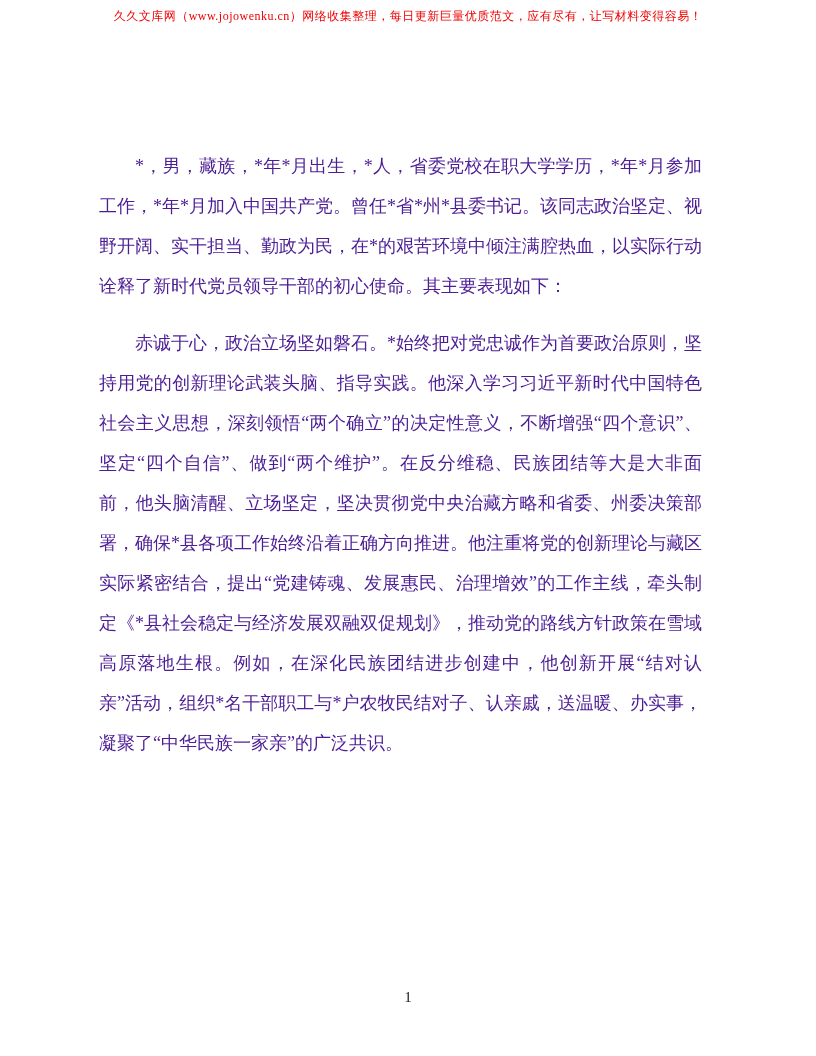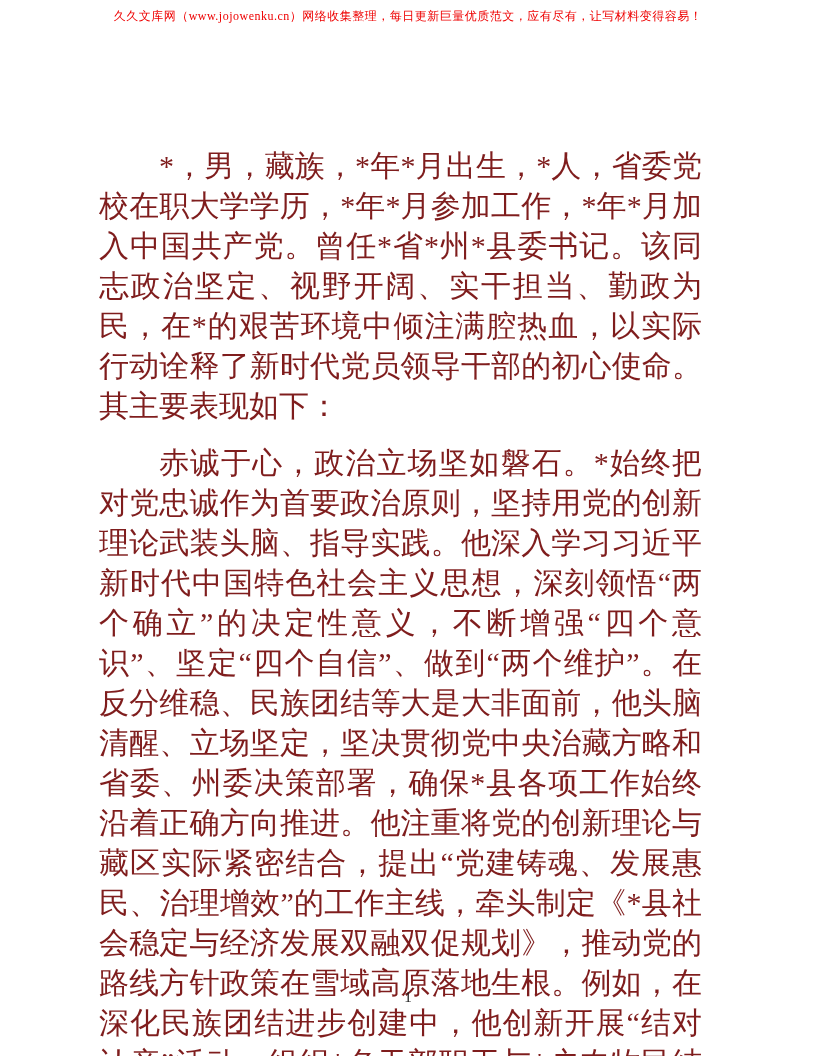--- a/index.html
+++ b/index.html
@@ -37,25 +37,25 @@
   .doc-title {
     margin: 0 0 32px 0;
     text-align: center;
     font-size: 28px;
     font-weight: bold;
     line-height: 42px;
     color: #000000;
   }
   .doc-paragraph {
     margin: 0 16px 17px 0;
-    font-size: 30px;
+    font-size: 18px;
     line-height: 40px;
     text-align: justify;
     text-indent: 2em;
-    color: #7f1d1d;
+    color: #4c1d95;
     word-break: break-all;
   }
   .page-number {
     position: absolute;
     bottom: 50px;
     left: 0;
     width: 100%;
     text-align: center;
     font-size: 15px;
     color: #1a1a1a;

